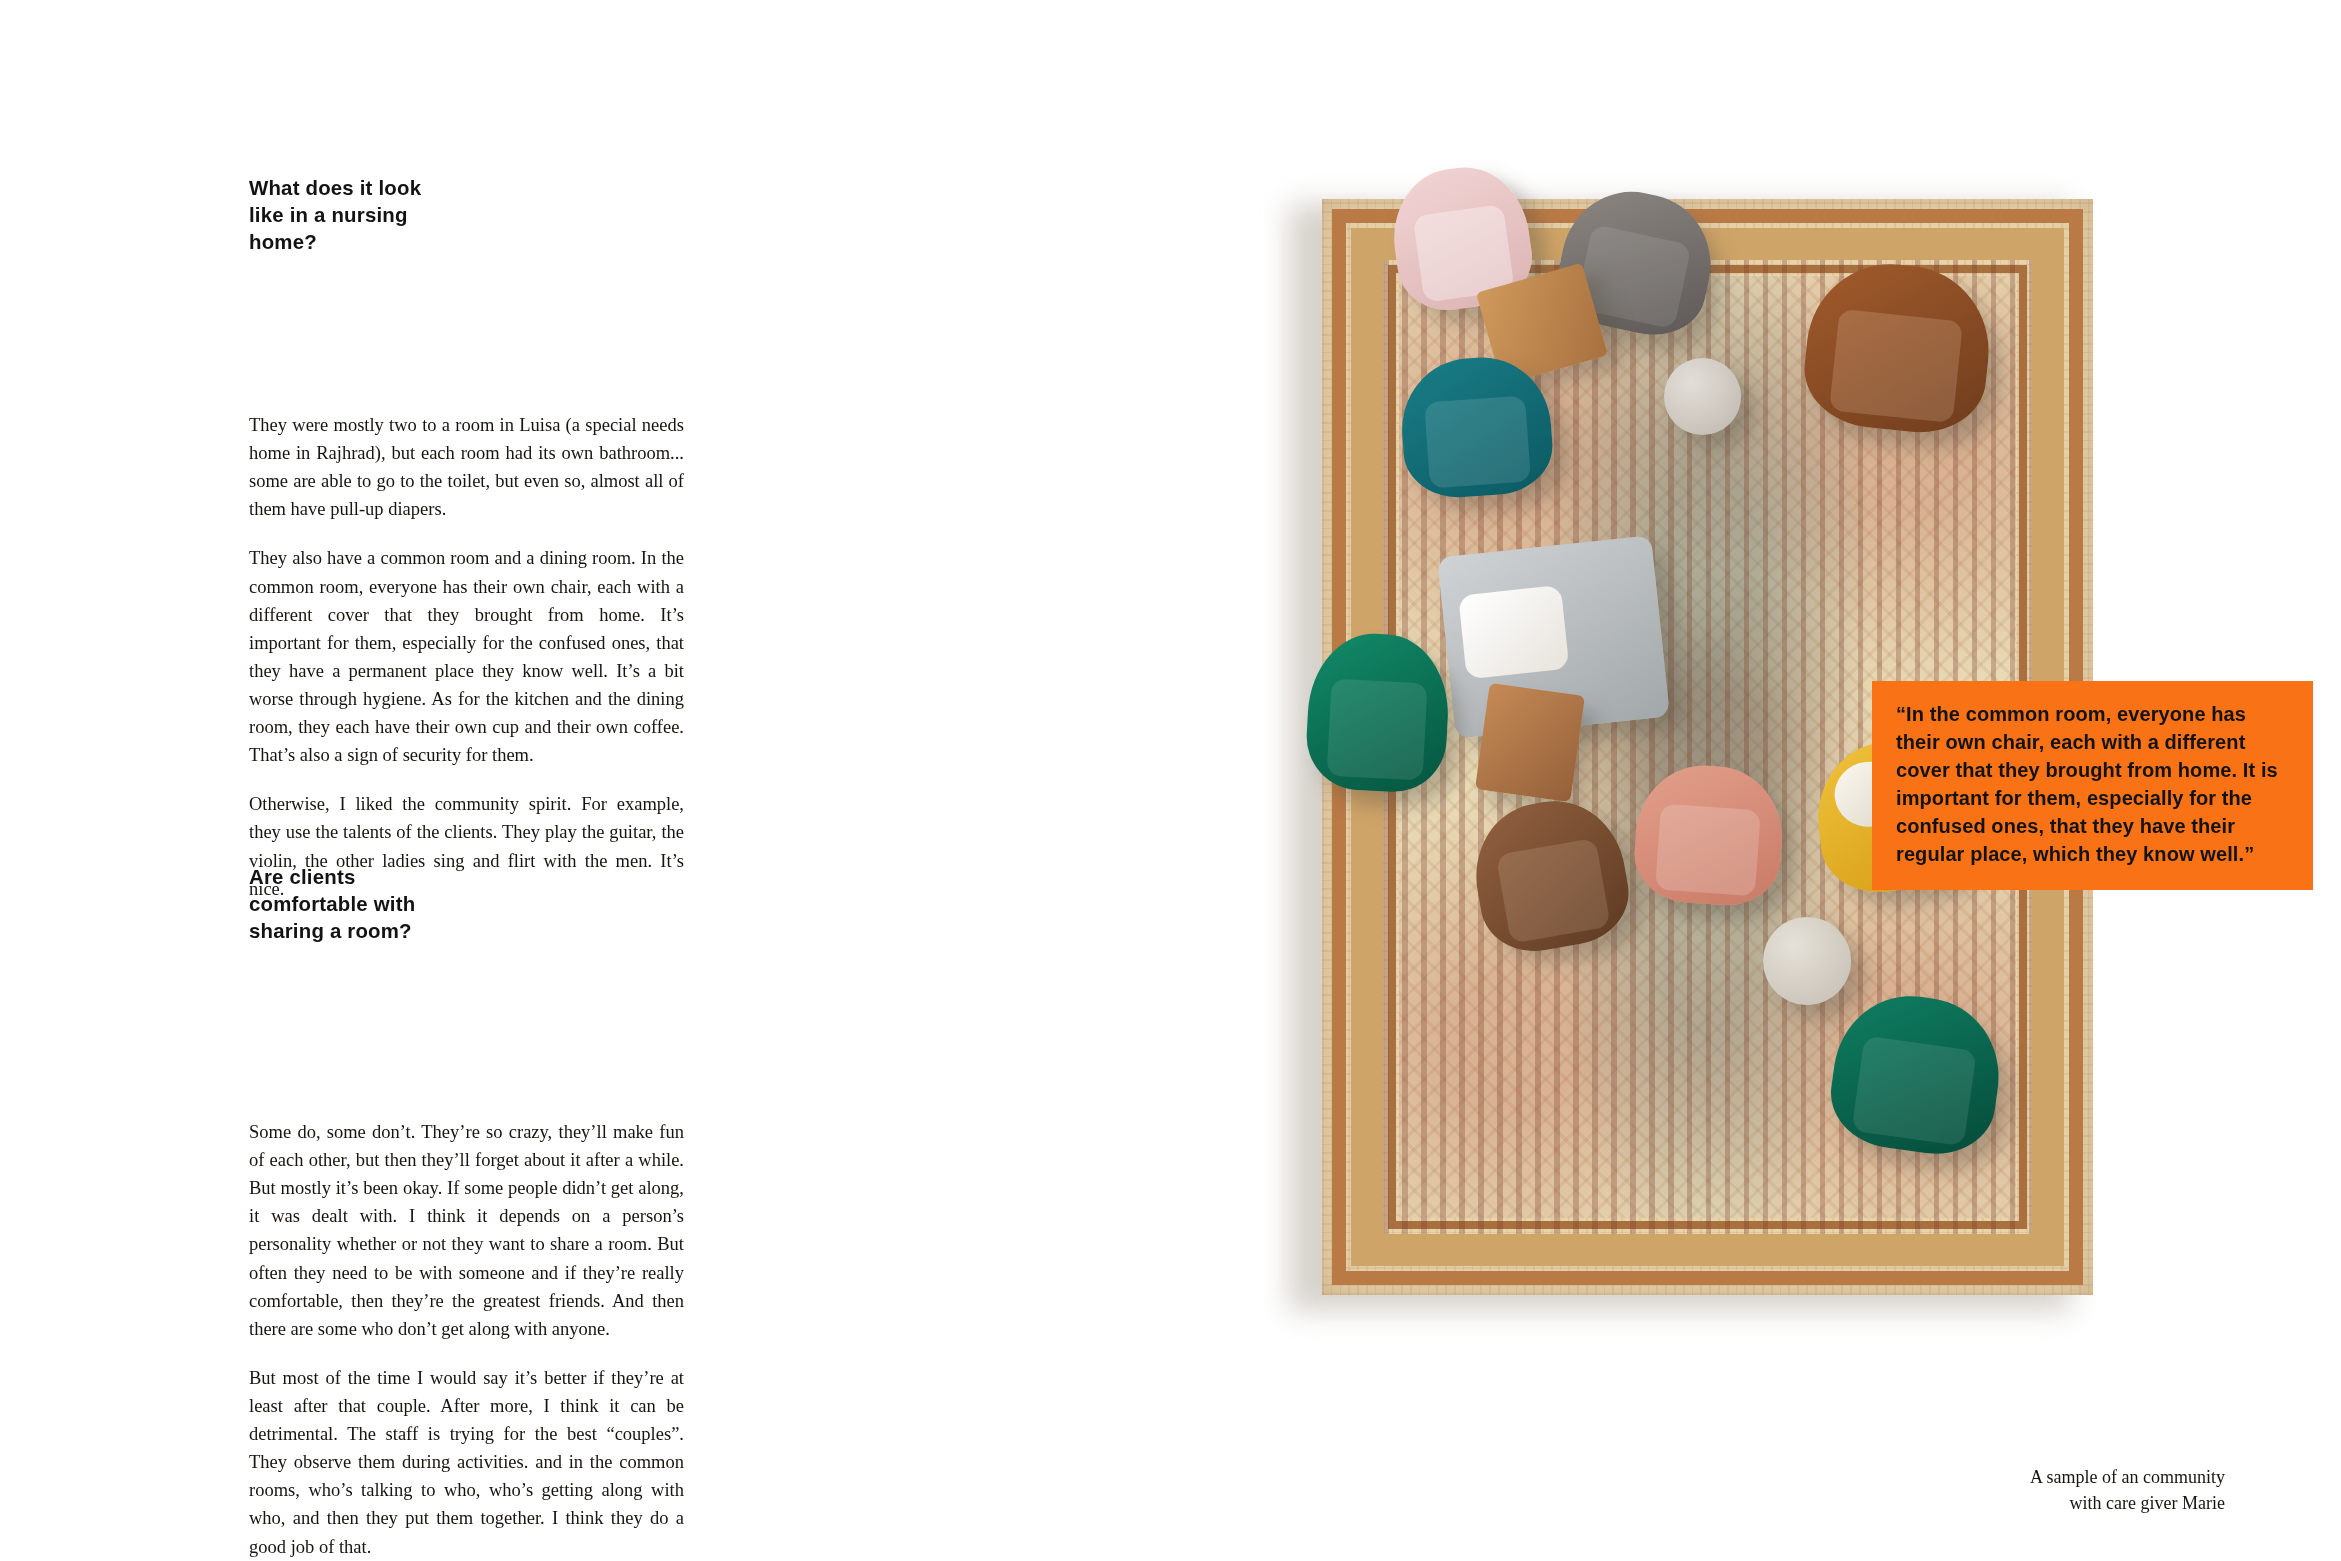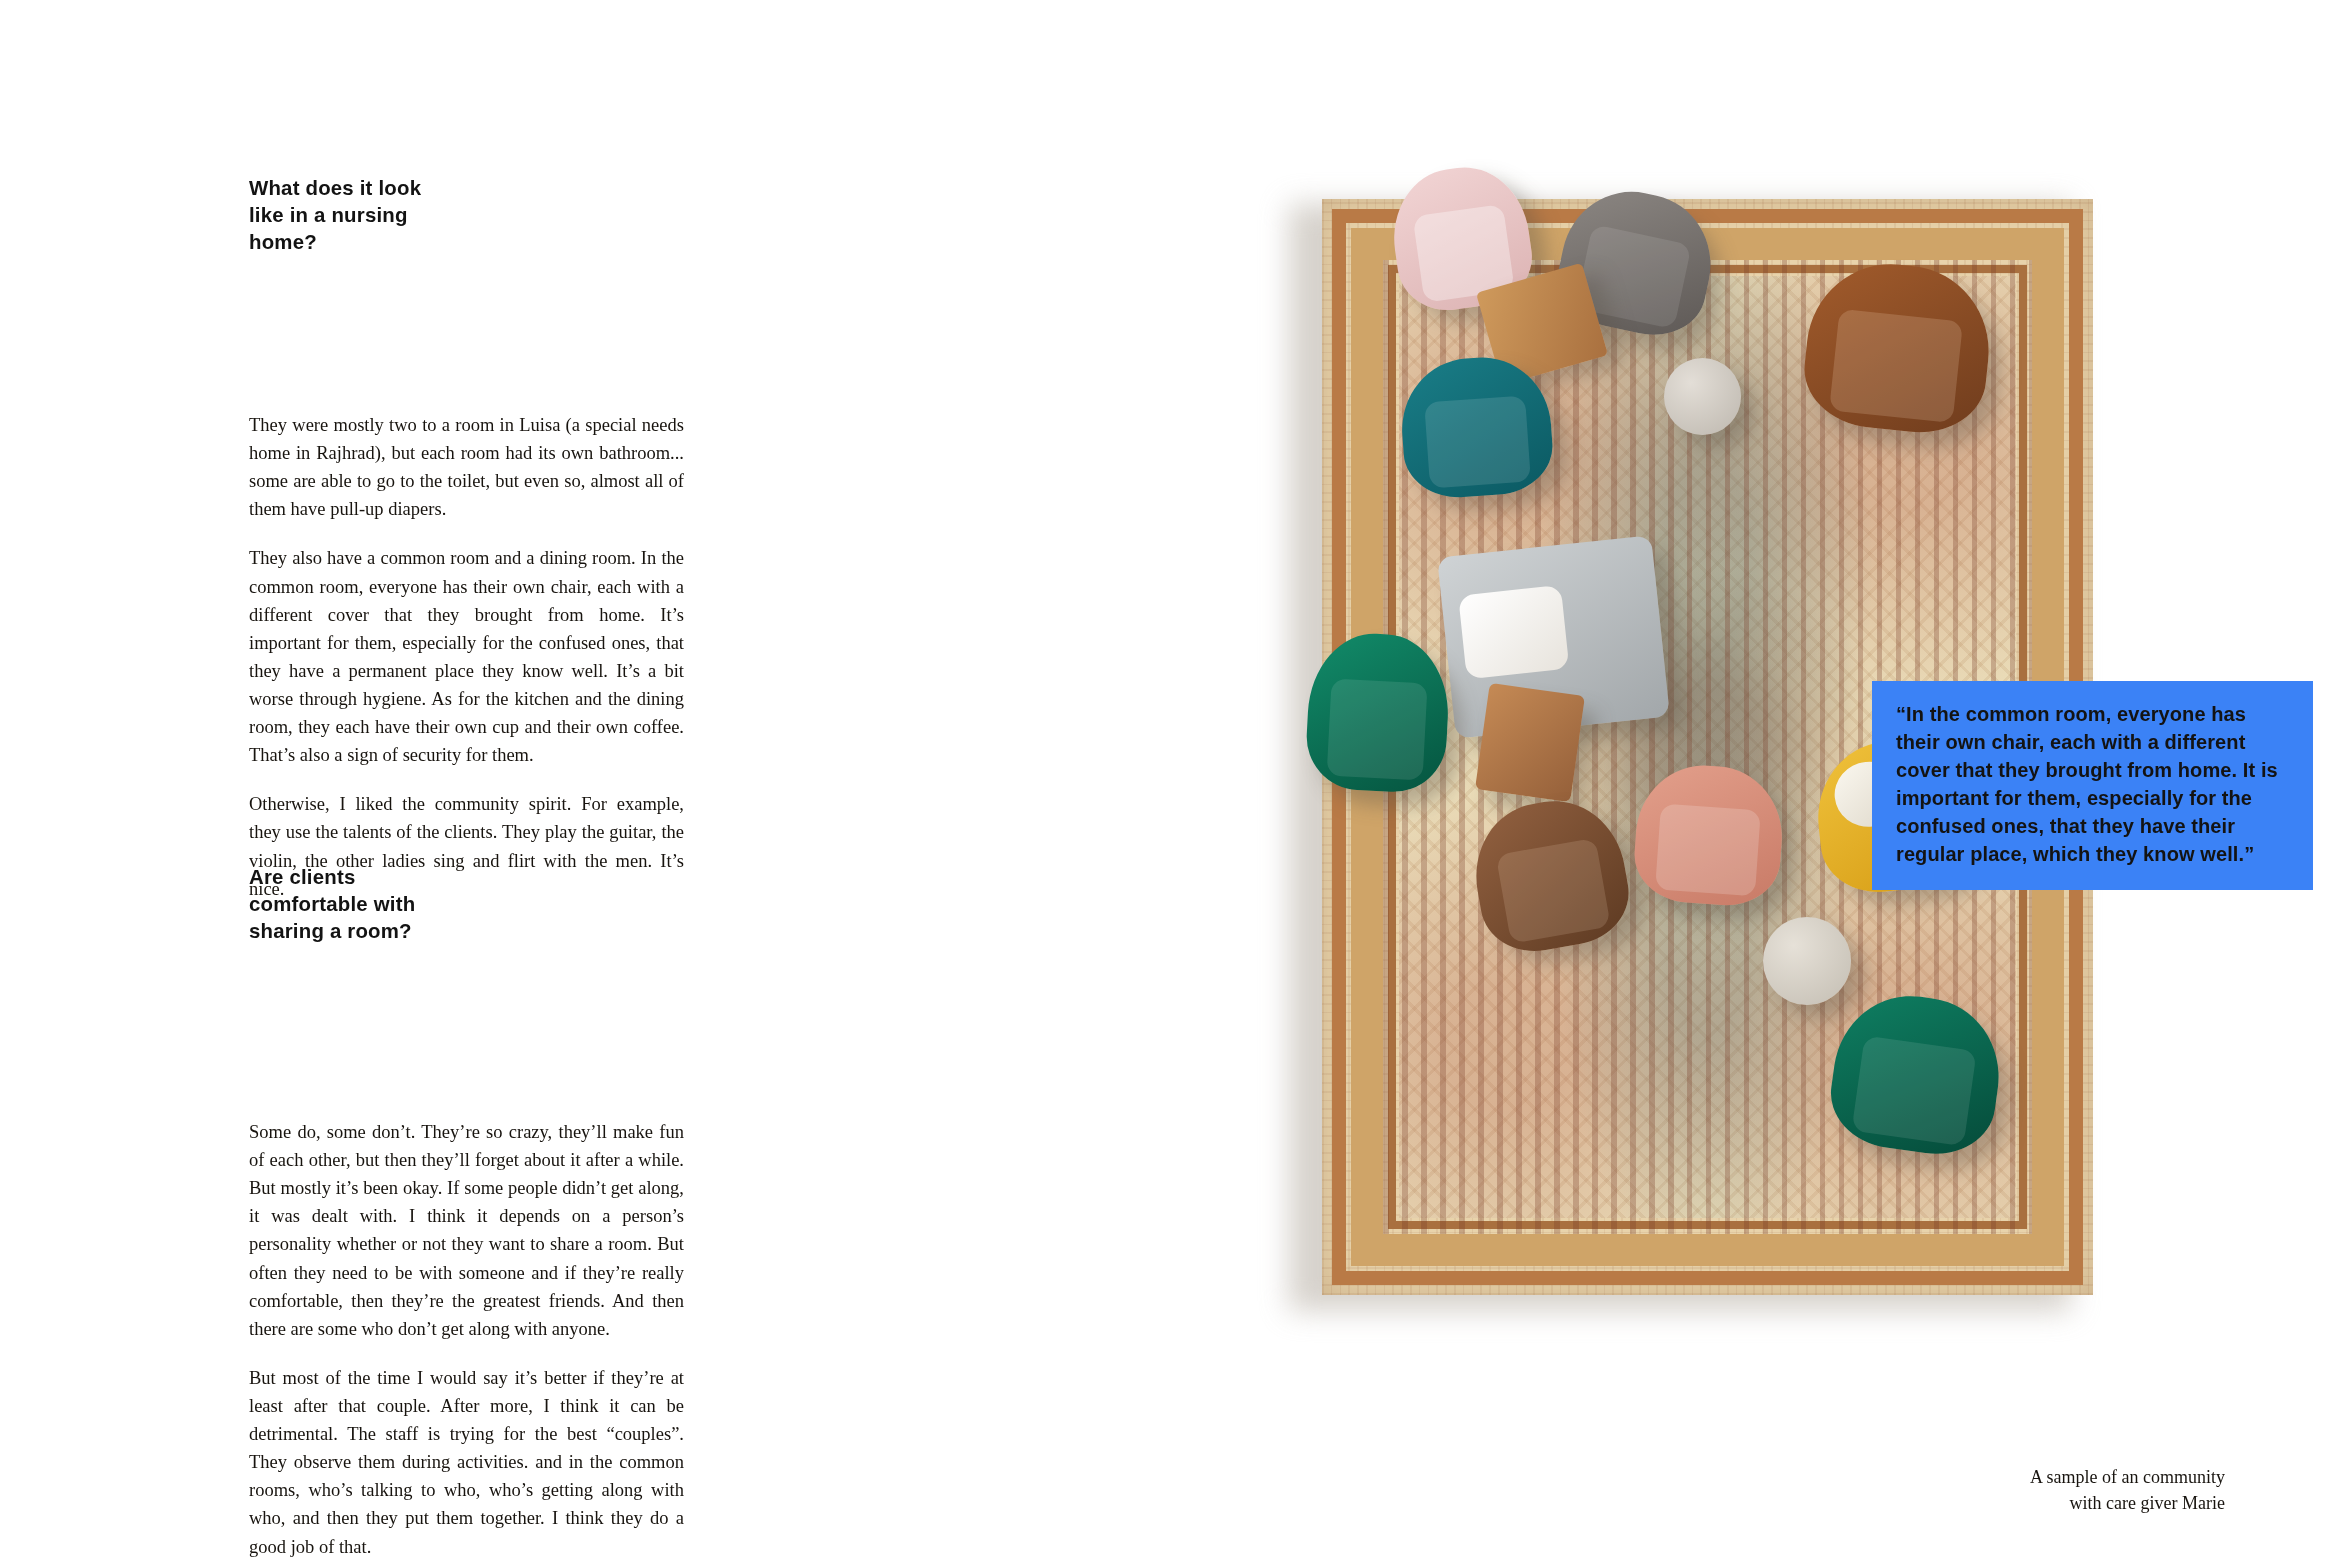--- a/index.html
+++ b/index.html
@@ -137,21 +137,21 @@
     top: 30%;
     width: 68%;
     height: 62%;
     border-radius: 14.3px;
     background: rgba(0,0,0,0.12);
   }
 
   
   .quote-box {
     position: absolute;
-    background: #3b82f6;
+    background: #f97316;
     padding: 19px 22px 22px 24px;
     box-sizing: border-box;
     font-family: "Liberation Sans", sans-serif;
     font-weight: bold;
     font-size: 20px;
     line-height: 1.40;
     color: #131313;
     letter-spacing: 0.1px;
   }
 

